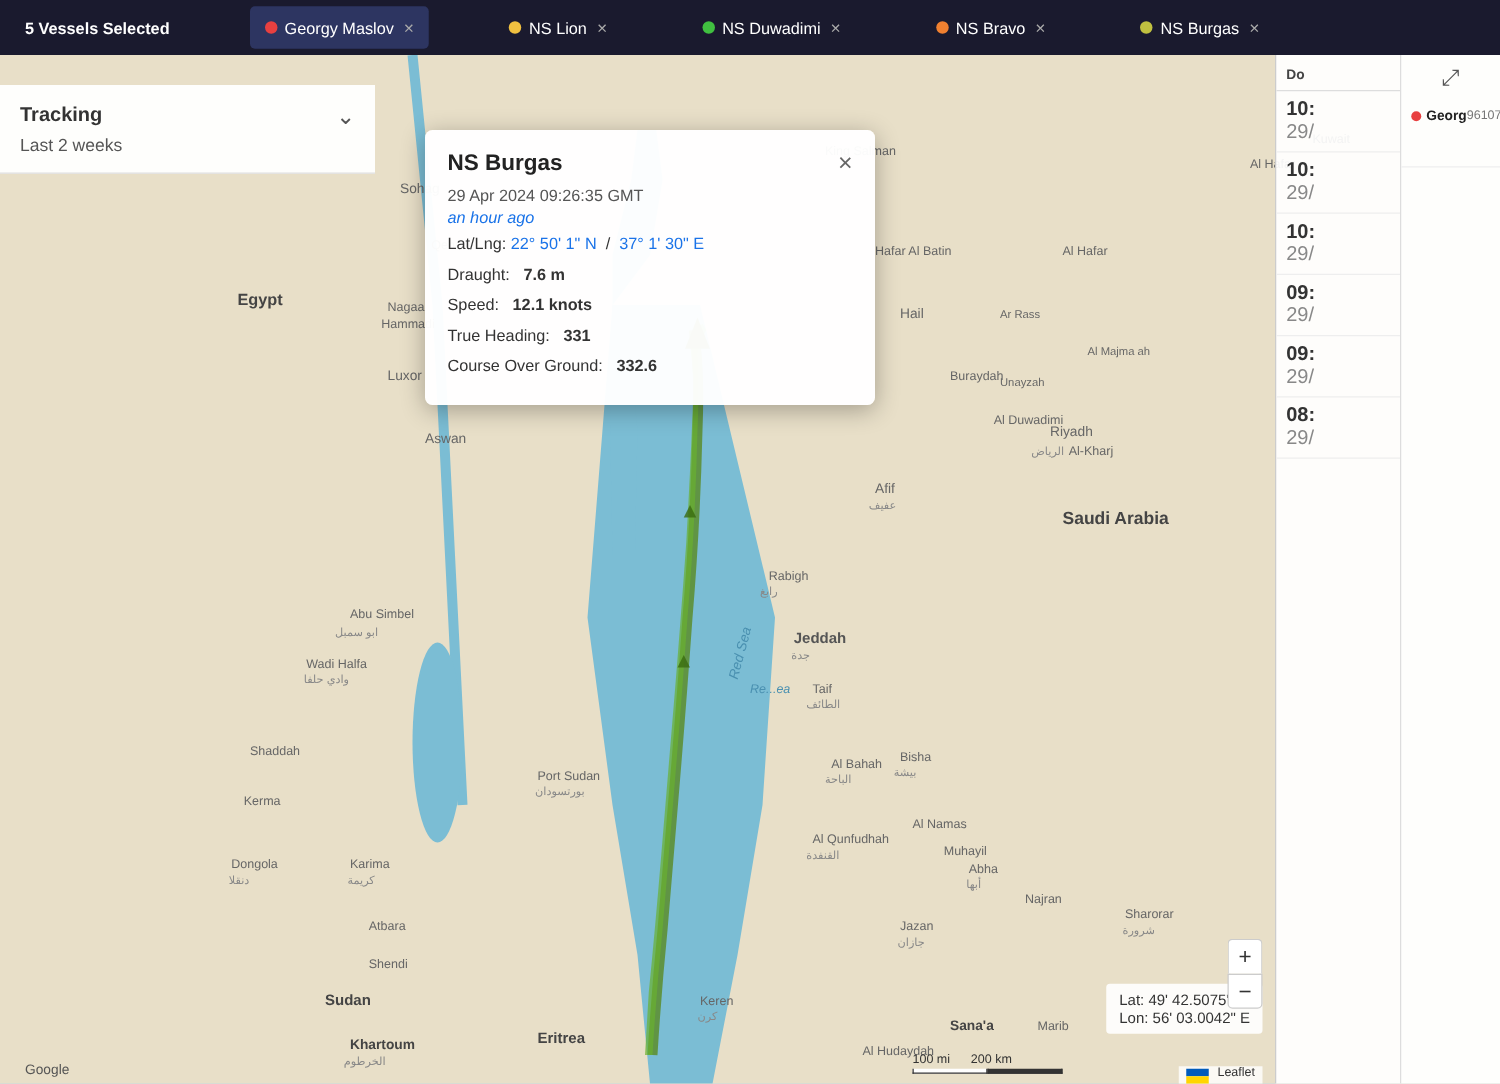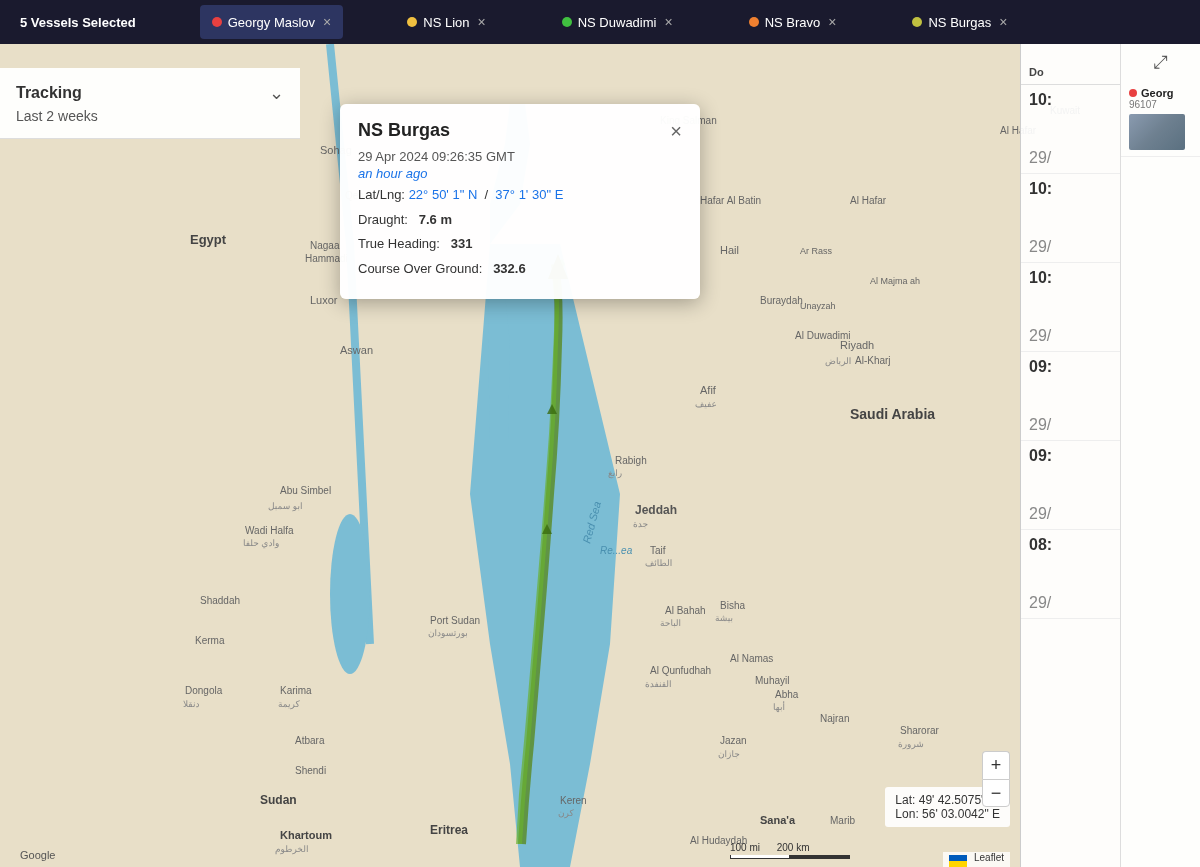--- a/index.html
+++ b/index.html
@@ -176,21 +176,21 @@
       padding: 8px;
     }
     .expand-icon {
       font-size: 18px;
       color: #555;
       cursor: pointer;
     }
     .sidebar-vessel-item {
       padding: 6px 8px;
       display: flex;
-      flex-direction: column;
+      flex-direction: row;
       align-items: flex-start;
       border-bottom: 1px solid #eee;
     }
     .vessel-dot-name {
       display: flex;
       align-items: center;
       gap: 4px;
       font-size: 11px;
       font-weight: bold;
       color: #222;
@@ -217,21 +217,21 @@
     
     .data-panel {
       position: absolute;
       top: 0;
       right: 80px;
       width: 100px;
       bottom: 0;
       background: rgba(255,255,255,0.92);
       border-left: 1px solid #ccc;
       z-index: 49;
-      padding: 16px 0;
+      padding: 4px 0;
       overflow: hidden;
     }
     .data-panel-header {
       font-size: 11px;
       font-weight: bold;
       color: #444;
       padding: 6px 8px;
       border-bottom: 1px solid #ddd;
     }
     .data-entry {
@@ -239,21 +239,20 @@
       border-bottom: 1px solid #eee;
       font-size: 16px;
       color: #555;
     }
     .data-entry .time {
       font-weight: bold;
       color: #333;
     }
     .data-entry .date-line {
       color: #888;
-      margin-top: 40px;
     }
 
     
     .coord-display {
       position: absolute;
       bottom: 40px;
       right: 190px;
       background: rgba(255,255,255,0.9);
       padding: 6px 10px;
       font-size: 12px;
@@ -499,20 +498,25 @@
       <span class="highlight">22° 50' 1" N</span>
       &nbsp;/&nbsp;
       <span class="highlight">37° 1' 30" E</span>
     </div>
     <div class="popup-row">
       <span>Draught:</span>
       &nbsp;
       <span class="bold">7.6 m</span>
     </div>
     <div class="popup-row">
+      <span>Speed:</span>
+      &nbsp;
+      <span class="bold">12.1 knots</span>
+    </div>
+    <div class="popup-row">
       <span>True Heading:</span>
       &nbsp;
       <span class="bold">331</span>
     </div>
     <div class="popup-row">
       <span>Course Over Ground:</span>
       &nbsp;
       <span class="bold">332.6</span>
     </div>
   </div>

